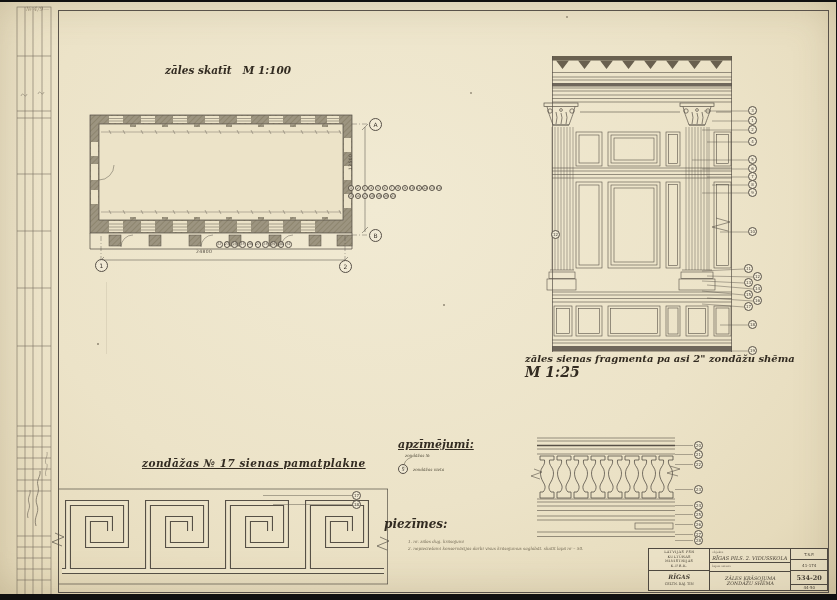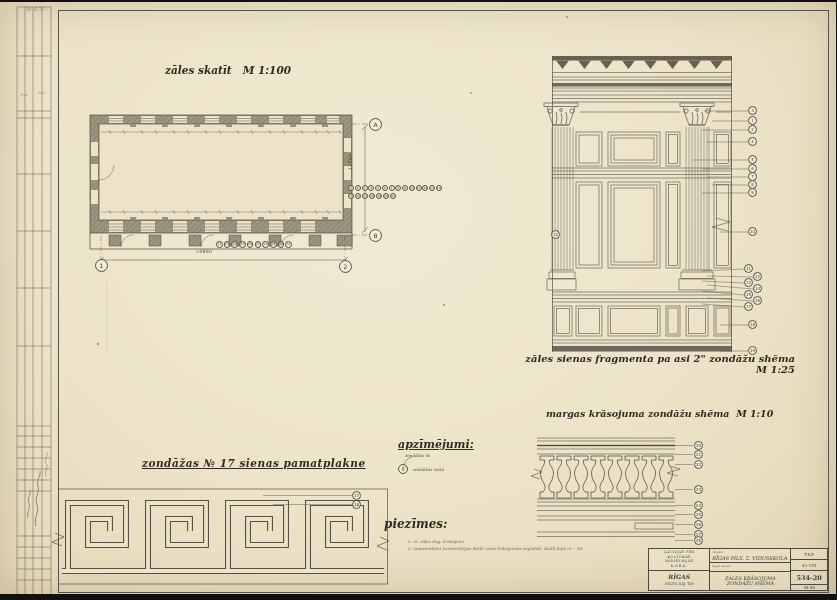--- a/index.html
+++ b/index.html
@@ -333,28 +333,25 @@
   <div class="bub" style="left:753px;top:270px">12</div>
   <div class="bub" style="left:744px;top:276px">13</div>
   <div class="bub" style="left:753px;top:282px">14</div>
   <div class="bub" style="left:744px;top:288px">15</div>
   <div class="bub" style="left:753px;top:294px">16</div>
   <div class="bub" style="left:744px;top:300px">17</div>
   <div class="bub" style="left:748px;top:318px">18</div>
   <div class="bub" style="left:748px;top:344px">19</div>
   <div class="bub" style="left:551px;top:228px">12</div>
 
-  <div class="cap" style="left:525px;top:351px;width:270px;text-align:right;font-size:10px;white-space:normal;">
+  <div class="cap" style="left:525px;top:351px;width:270px;text-align:left;font-size:10px;white-space:normal;">
     <span>zāles sienas fragmenta pa asi 2" zondāžu shēma</span><br>
-    <span style="font-size:10px">M 1:25</span>
+    <span style="font-size:14px">M 1:25</span>
   </div>
 
-  <div class="cap" style="left:546px;top:406px;font-size:9.5px;">
-    <span>margas krāsojuma zondāžu shēma</span>&nbsp;&nbsp;<span>M 1:10</span>
-  </div>
 
   <svg style="left:535px;top:430px" width="180" height="118" viewBox="0 0 180 118">
     <g stroke="#575047" stroke-width="0.6" fill="none">
       <path d="M2,6H140 M2,9H140 M2,17H140 M2,22H140"></path>
       <path stroke-width="1.3" d="M2,13.5H140"></path>
       <use href="#baldef" transform="translate(12,24)"></use>
       <use href="#baldef" transform="translate(29,24)"></use>
       <use href="#baldef" transform="translate(46,24)"></use>
       <use href="#baldef" transform="translate(63,24)"></use>
       <use href="#baldef" transform="translate(80,24)"></use>

